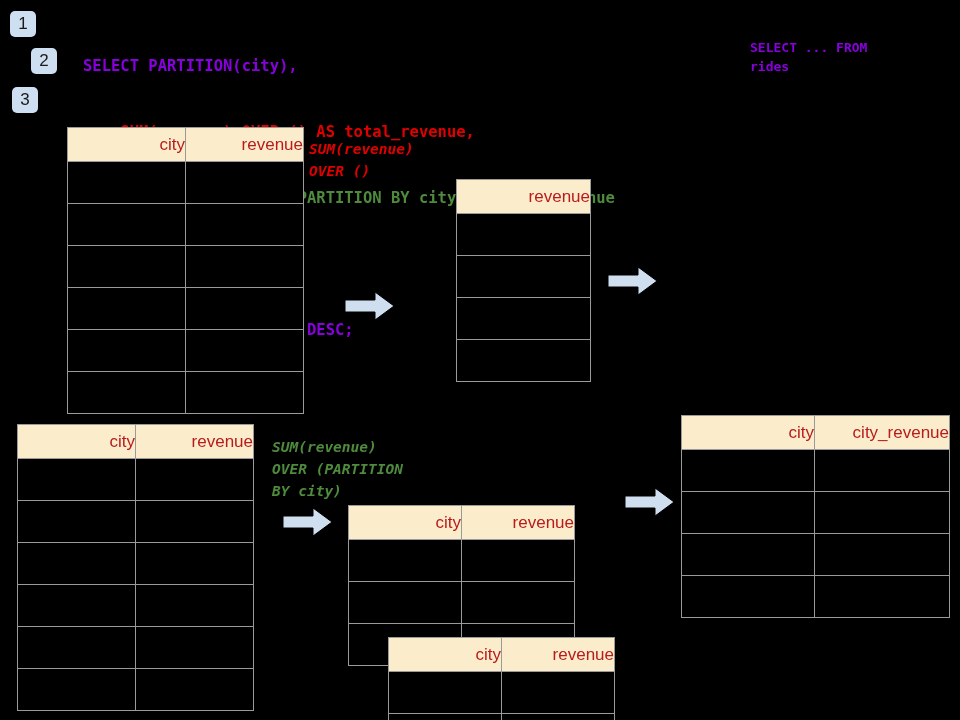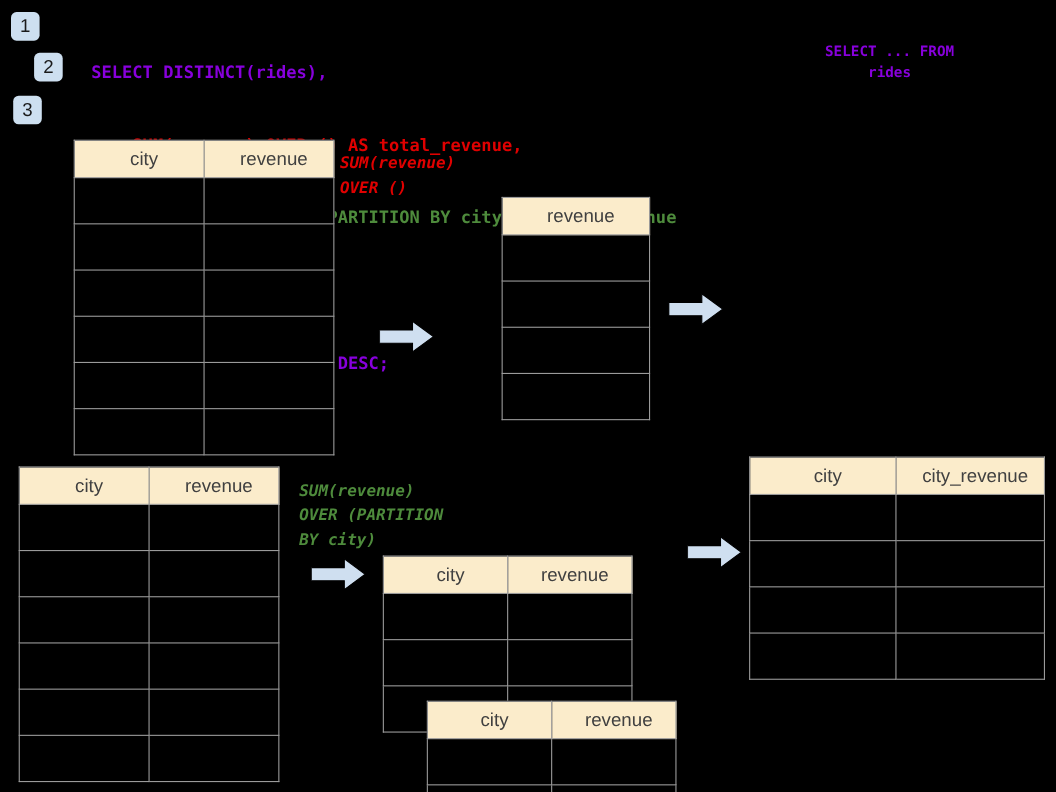--- a/index.html
+++ b/index.html
@@ -75,25 +75,25 @@
     background: #000000;
   }
   .tbl th, .tbl td {
     border: 1px solid #9a9a9a;
     padding: 0;
     margin: 0;
     background: #000000;
   }
   .tbl th {
     background: #fbeccb;
-    color: #404040;
+    color: #b91c1c;
     font-family: "Liberation Sans", sans-serif;
     font-size: 17px;
     font-weight: normal;
-    text-align: center;
+    text-align: right;
     padding-left: 9px;
     height: 34px;
     box-sizing: border-box;
     white-space: nowrap;
   }
   .tbl td {
     height: 41px;
   }
 
   
@@ -104,28 +104,28 @@
 </head>
 <body>
 
 <div id="canvas">
 
   <div class="badge" style="left:10px; top:11px;">1</div>
   <div class="badge" style="left:31px; top:48px;">2</div>
   <div class="badge" style="left:12px; top:87px;">3</div>
 
   <div class="sql" style="left:83px; top:11px;">
-    <div class="sql-line c-purple">SELECT DISTINCT(rides),</div>
+    <div class="sql-line c-purple">SELECT PARTITION(city),</div>
     <div class="sql-line c-red">    SUM(revenue) OVER () AS total_revenue,</div>
     <div class="sql-line c-green">    SUM(revenue) OVER (PARTITION BY city) as city_revenue</div>
     <div class="sql-line c-purple">  FROM rides</div>
     <div class="sql-line c-purple">  ORDER by city_revenue DESC;</div>
   </div>
 
-  <div class="side-note" style="left:750px; top:38px;text-align:center;">SELECT ... FROM
+  <div class="side-note" style="left:750px; top:38px;">SELECT ... FROM
 rides</div>
 
   <div class="annot c-red" style="left:309px; top:138px;">SUM(revenue)
 OVER ()</div>
 
   <div class="annot c-green" style="left:272px; top:436px;">SUM(revenue)
 OVER (PARTITION
 BY city)</div>
 
   <table class="tbl" style="left:67px; top:127px;">

